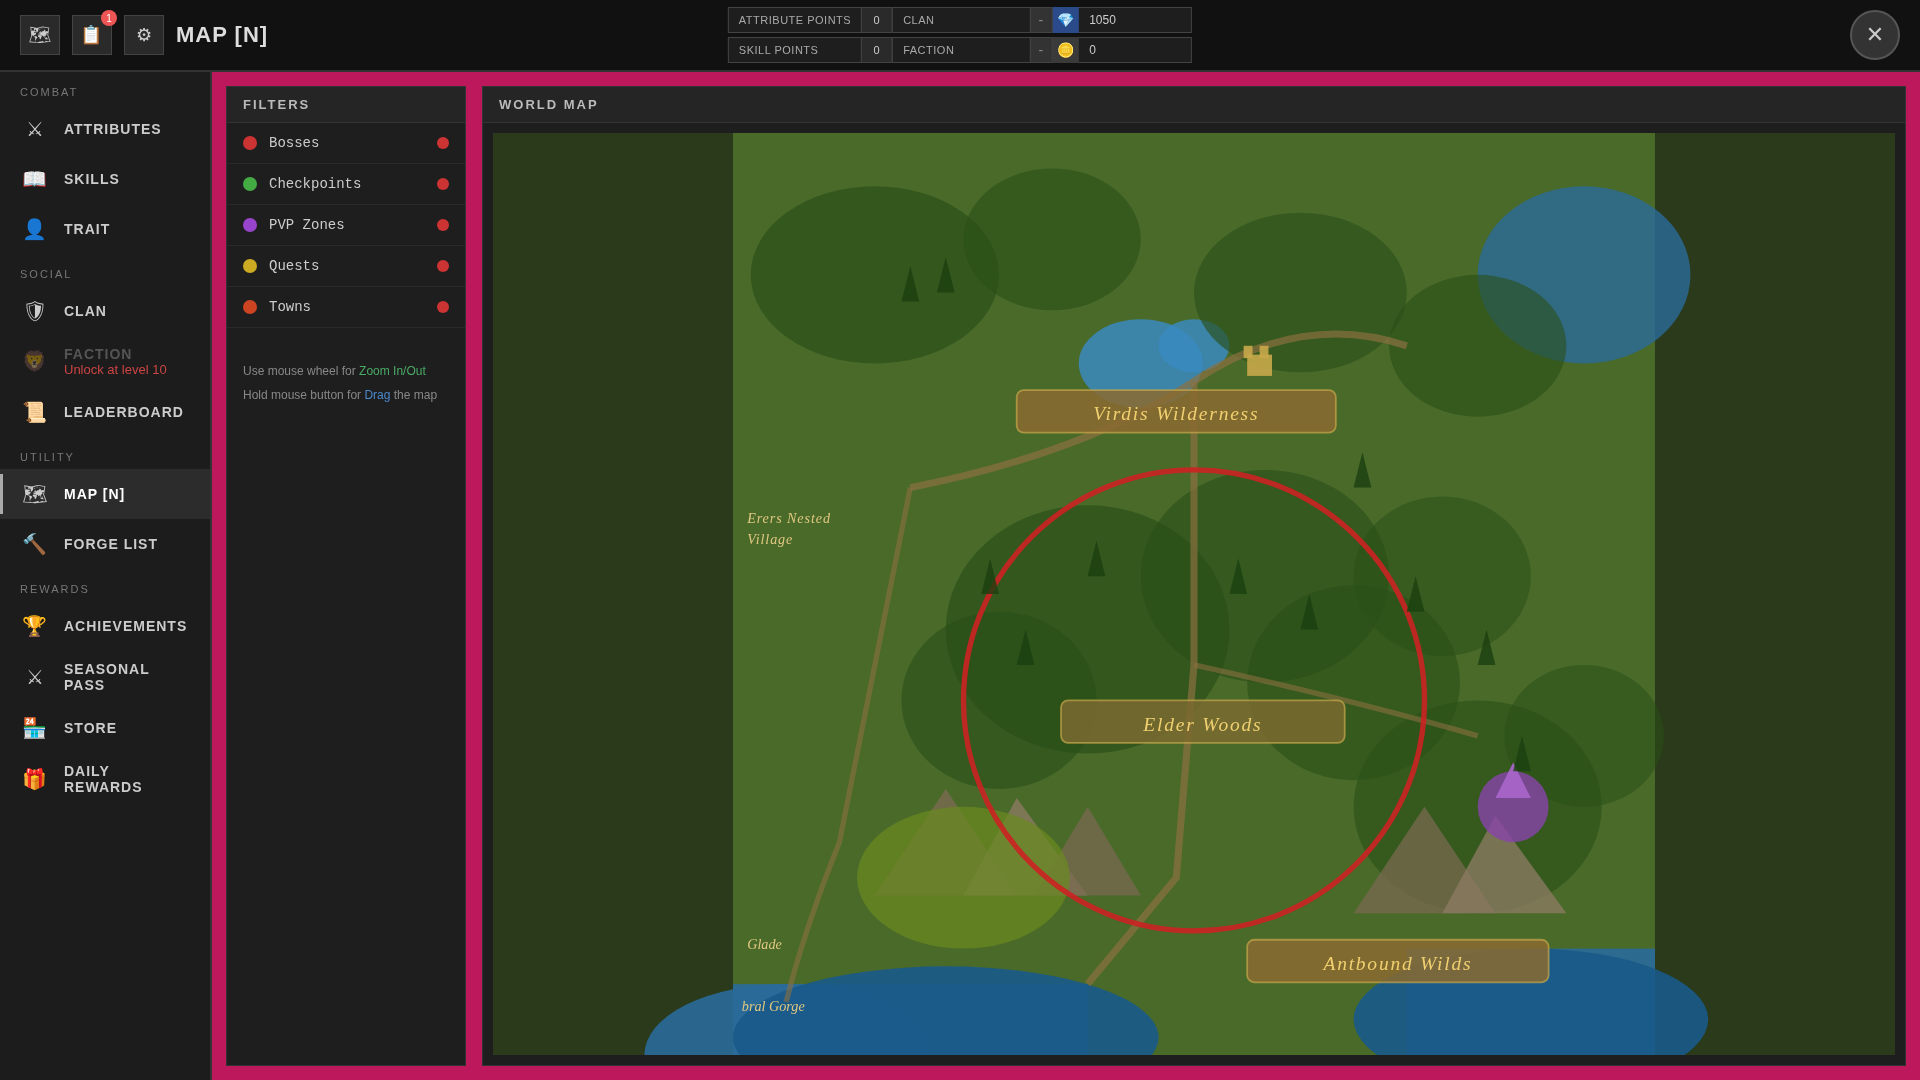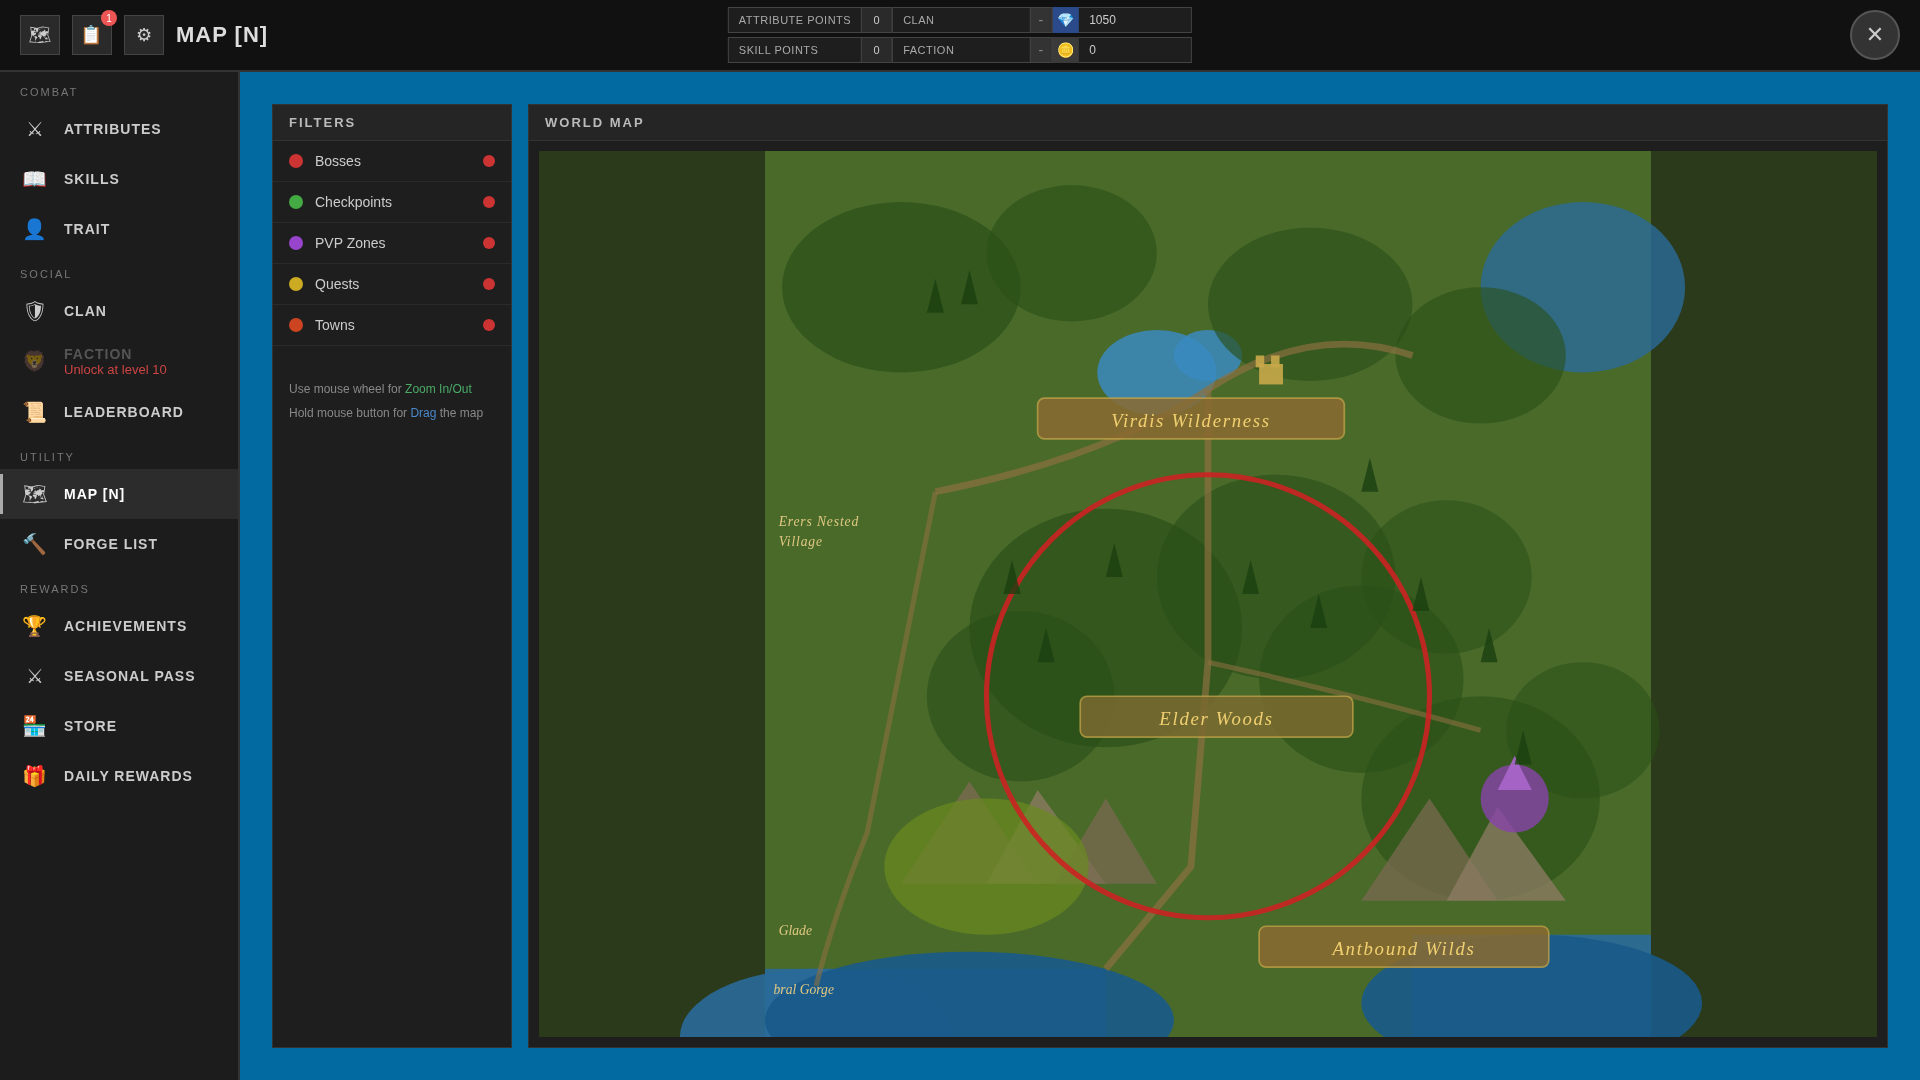--- a/index.html
+++ b/index.html
@@ -161,21 +161,21 @@
 
     
     .main-content {
       display: flex;
       flex: 1;
       overflow: hidden;
     }
 
     
     .sidebar {
-      width: 240px;
+      width: 212px;
       background: #1c1c1c;
       border-right: 2px solid #333;
       display: flex;
       flex-direction: column;
       overflow-y: auto;
       overflow-x: hidden;
     }
     .sidebar-section-label {
       color: #777;
       font-size: 11px;
@@ -245,23 +245,23 @@
       letter-spacing: 1px;
       text-transform: uppercase;
       color: #555;
     }
 
     
     .right-area {
       flex: 1;
       display: flex;
       flex-direction: column;
-      padding: 32px;
+      padding: 14px;
       gap: 16px;
-      background: #0369a1;
+      background: #be185d;
     }
     .panels-row {
       display: flex;
       gap: 16px;
       flex: 1;
       min-height: 0;
     }
     .filters-panel {
       width: 240px;
       background: #1e1e1e;
@@ -280,20 +280,21 @@
       text-transform: uppercase;
       color: #bbb;
     }
     .filter-item {
       display: flex;
       align-items: center;
       padding: 12px 16px;
       border-bottom: 1px solid #2a2a2a;
       cursor: pointer;
       gap: 12px;
+      font-family: Liberation Mono, monospace;
     }
     .filter-dot {
       width: 14px; height: 14px;
       border-radius: 50%;
       flex-shrink: 0;
     }
     .filter-label {
       flex: 1;
       font-size: 14px;
       color: #ccc;

